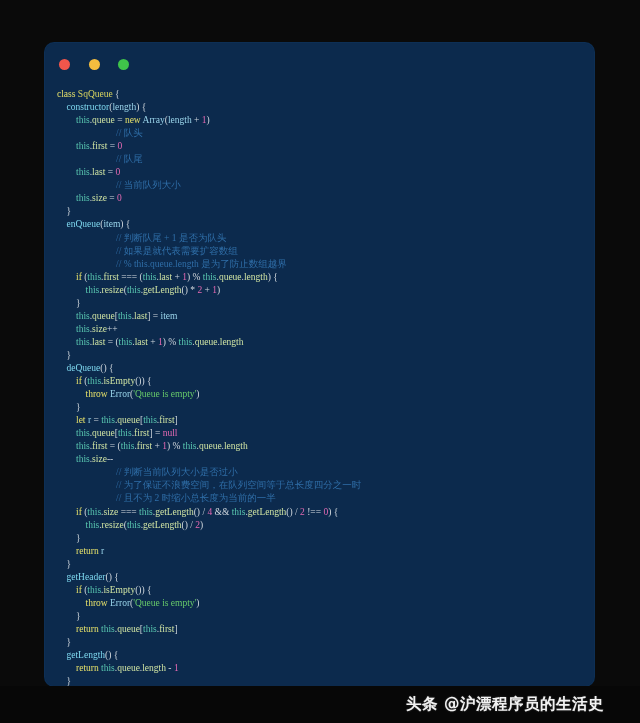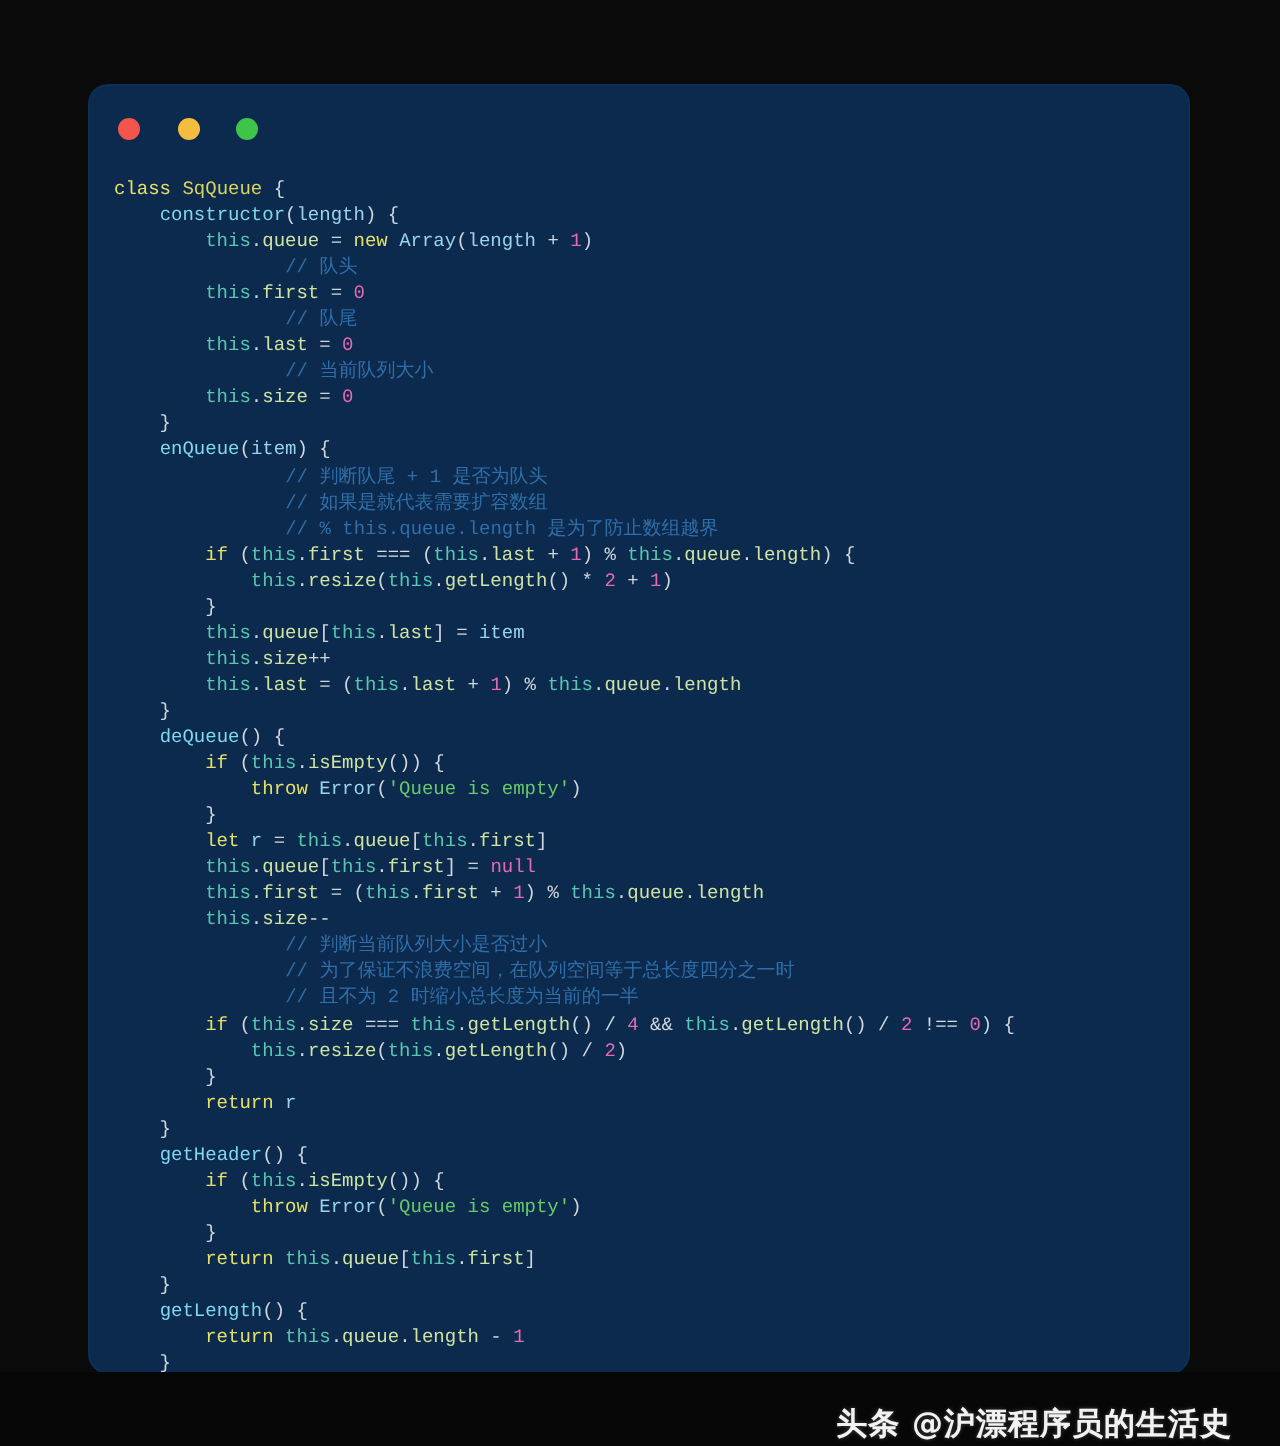--- a/index.html
+++ b/index.html
@@ -43,21 +43,21 @@
     border-radius: 50%;
     margin-right: 9px;
     vertical-align: middle;
   }
   .dot.red    { background: #f2564b; }
   .dot.yellow { background: #f4bd3f; }
   .dot.green  { background: #3fc44a; }
 
   #code-area {
     padding: 6px 4px 0 12px;
-    font-family: Liberation Mono, monospace;
+    font-family: Liberation Serif, serif;
     font-size: 9.5px;
     line-height: 13.05px;
     white-space: pre;
     letter-spacing: 0px;
   }
   .ln { height: 13.05px; }
 
   
   .kw   { color: #e5e06a; }
   .cls  { color: #d8d45f; }  
@@ -72,23 +72,23 @@
   .eq   { color: #d6dde2; }
 
   
   #footer {
     position: absolute;
     left: 0;
     bottom: 0;
     width: 640px;
     height: 37px;
     display: flex;
-    align-items: flex-end;
+    align-items: center;
     justify-content: flex-end;
-    padding-right: 24px;
+    padding-right: 36px;
     box-sizing: border-box;
     background: #070707;
   }
   #watermark {
     color: #f2f2f2;
     font-family: "DejaVu Sans", sans-serif;
     font-size: 15.5px;
     font-weight: bold;
     letter-spacing: 0.5px;
     text-shadow: 0 0 2px rgba(255,255,255,0.25);

